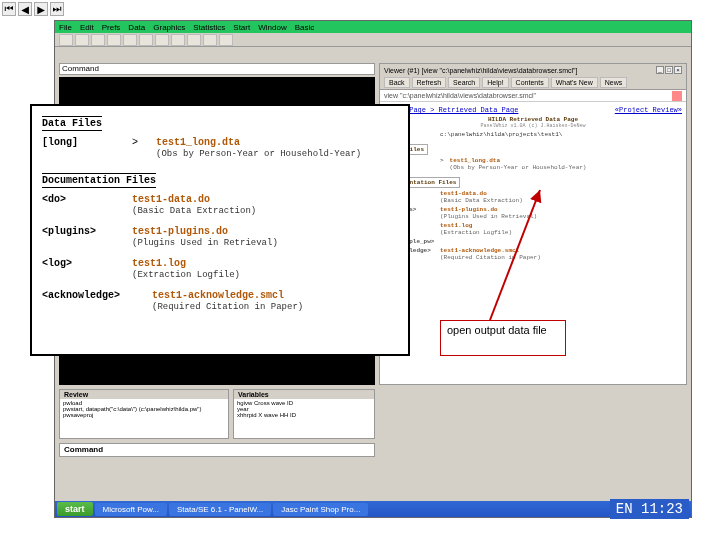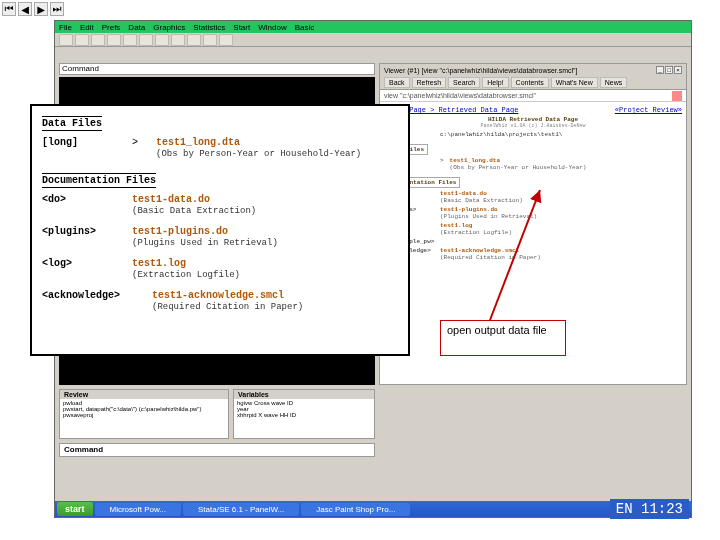--- a/index.html
+++ b/index.html
@@ -45,21 +45,21 @@
   .review-pane { position: absolute; top: 326px; left: 4px; width: 170px; height: 50px; background: #fff; border: 1px solid #999; font-size: 7px; }
   .review-pane .ptitle { background: #d4d0c8; padding: 1px 4px; font-weight: bold; }
   .variables-pane { position: absolute; top: 326px; left: 178px; width: 142px; height: 50px; background: #fff; border: 1px solid #999; font-size: 7px; }
   .variables-pane .ptitle { background: #d4d0c8; padding: 1px 4px; font-weight: bold; }
   
   .cmdline-pane { position: absolute; top: 380px; left: 4px; width: 316px; height: 14px; background: #fff; border: 1px solid #999; font-size: 8px; padding: 1px 4px; }
   .cmdline-pane .lbl { font-weight: bold; }
   
   .taskbar { position: absolute; bottom: 0; left: 0; right: 0; height: 16px; background: linear-gradient(#3168d5, #2456c7); display: flex; align-items: center; gap: 2px; padding: 0 2px; }
   .taskbar .start { background: linear-gradient(#5abd4a, #3a9a2a); color: #fff; padding: 2px 8px; font-size: 9px; font-weight: bold; border-radius: 2px; }
-  .taskbar .titem { background: #3a74e0; color: #fff; padding: 2px 15px; font-size: 8px; border-radius: 2px; }
+  .taskbar .titem { background: #3a74e0; color: #fff; padding: 2px 8px; font-size: 8px; border-radius: 2px; }
   .taskbar .tray { margin-left: auto; background: #2a5cc7; color: #fff; padding: 2px 6px; font-size: 14px; font-family: Liberation Mono, monospace; }
   
   .overlay { position: absolute; top: 104px; left: 30px; width: 380px; height: 252px; background: #fff; border: 2px solid #000; font-family: "Courier New", monospace; font-size: 10px; padding: 6px 10px; z-index: 100; }
   .overlay .osect { font-weight: bold; margin-top: 4px; margin-bottom: 6px; display: inline-block; border-bottom: 1px solid #000; padding-bottom: 1px; border-top:1px solid #000; padding-top:1px; }
   .overlay .orow { display: flex; gap: 10px; margin-bottom: 10px; align-items: flex-start; }
   .overlay .otag { font-weight: bold; width: 80px; }
   .overlay .oarrow { width: 14px; }
   .overlay .ofile { color: #b05808; font-weight: bold; }
   .overlay .odesc { color: #333; font-size: 9px; }
   

